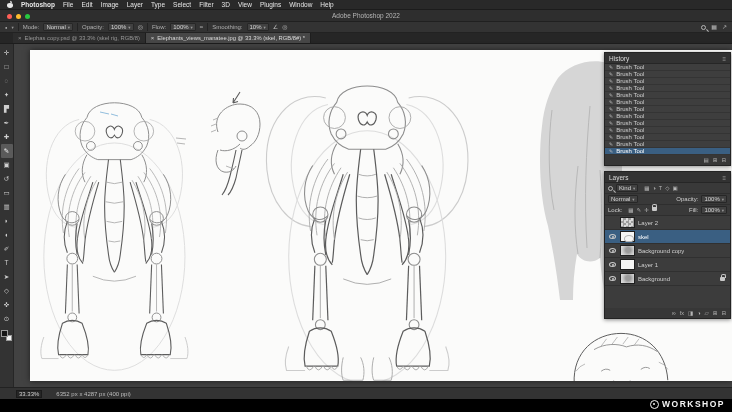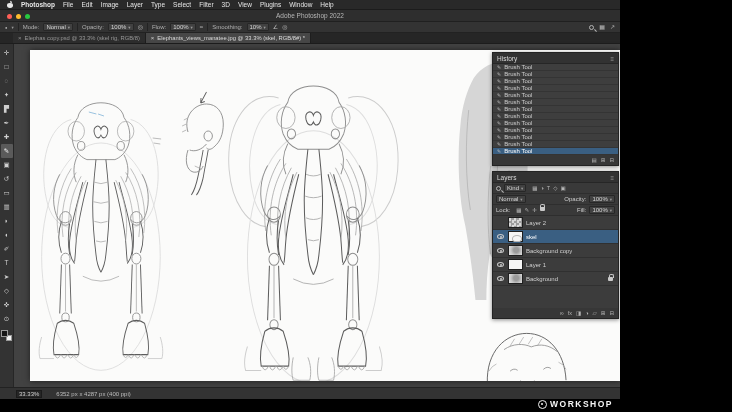--- a/index.html
+++ b/index.html
@@ -1,18 +1,18 @@
 <!DOCTYPE html>
 <html><head>
 <meta charset="utf-8">
 <style>
   *{margin:0;padding:0;box-sizing:border-box}
   html,body{width:732px;height:412px;overflow:hidden;background:#000;
     font-family:"Liberation Sans",sans-serif;}
-  .screen{position:relative;width:620px;height:412px;background:#0f766e;overflow:hidden}
+  .screen{position:relative;width:732px;height:412px;background:#0f766e;overflow:hidden}
 
   
   .menubar{position:absolute;top:0;left:0;right:0;height:10px;background:#292929;
     display:flex;align-items:center;gap:8px;padding:0 7px;font-size:6.5px;color:#e6e6e6;border-bottom:1px solid #1c1c1c}
   .menubar .mi{white-space:nowrap;line-height:10px}
   .menubar .mi.first{font-weight:bold}
   .apple{width:6px;height:7px;position:relative;display:inline-block;flex:0 0 auto}
   .apple::before{content:"";position:absolute;left:0;top:2px;width:6px;height:5px;background:#e8e8e8;border-radius:45% 45% 48% 48%}
   .apple::after{content:"";position:absolute;left:2.5px;top:-0.5px;width:2px;height:2.2px;background:#e8e8e8;border-radius:0 70% 0 70%;transform:rotate(18deg)}
 

